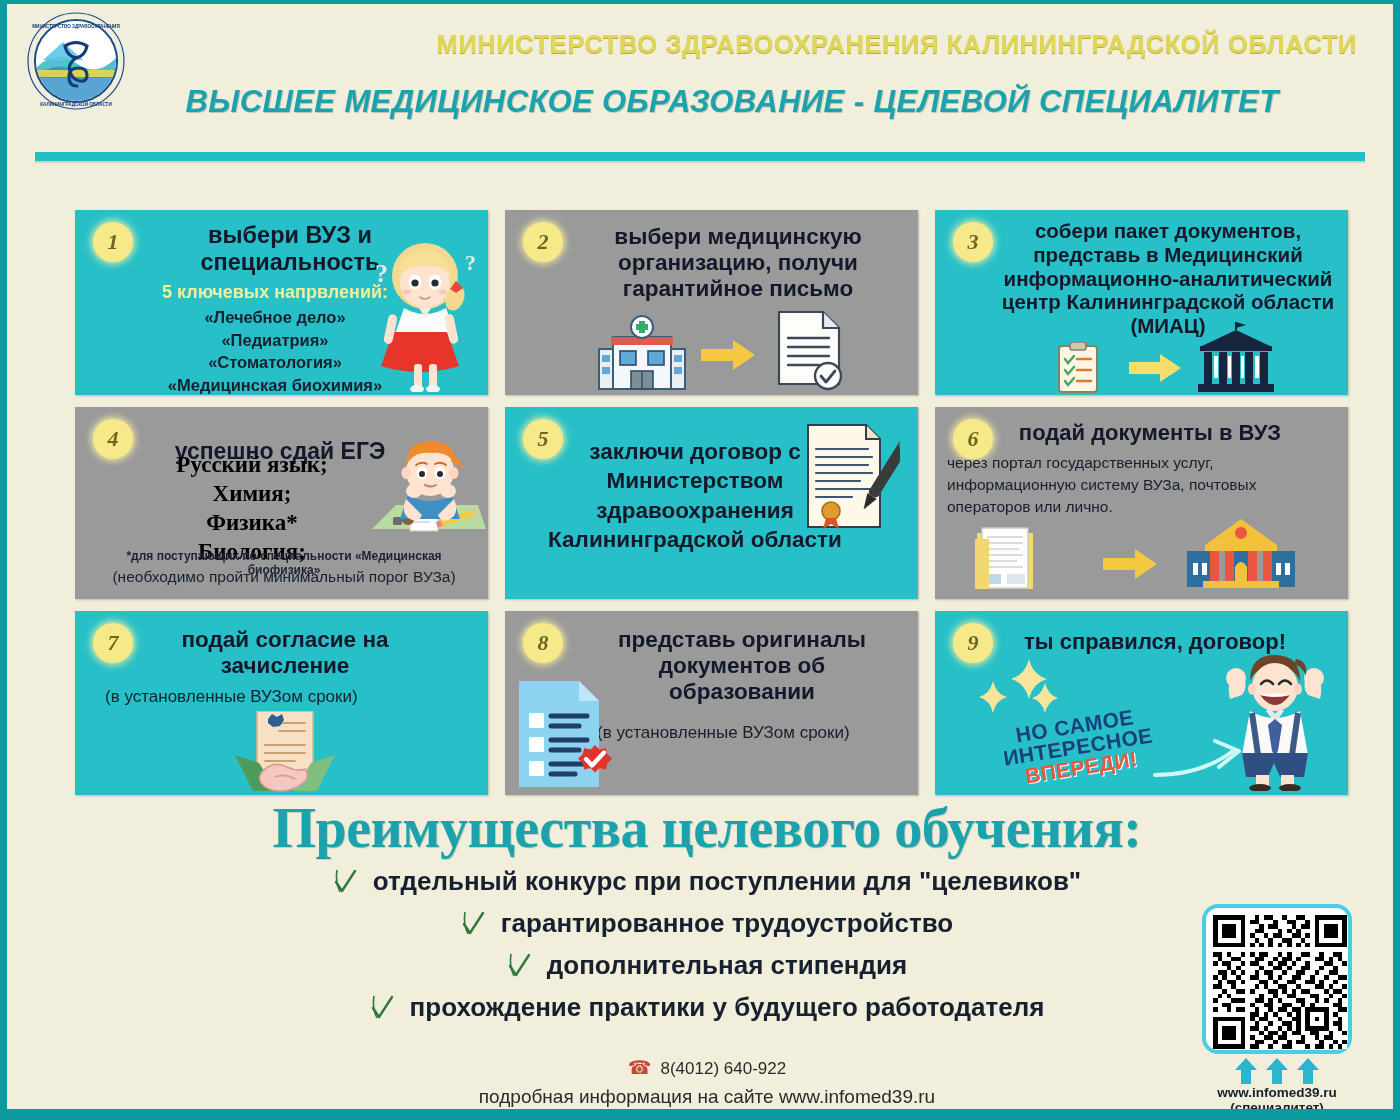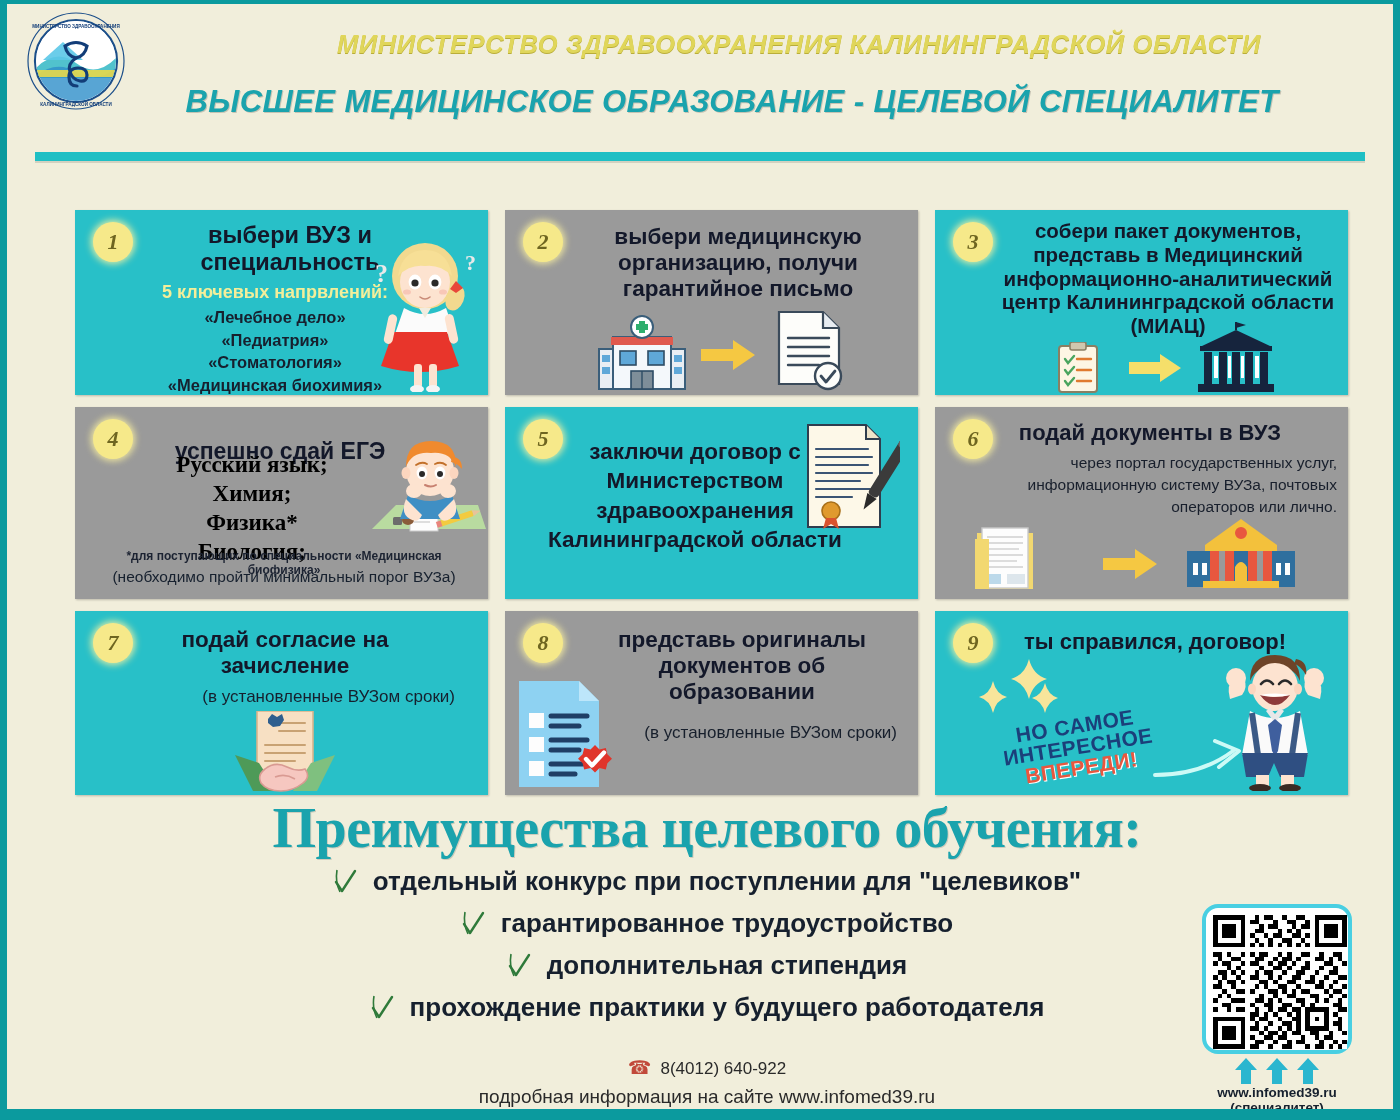--- a/index.html
+++ b/index.html
@@ -20,22 +20,22 @@
     overflow:hidden;
   }
 
   
   #header{position:relative;height:145px;}
   #logo{
     position:absolute;left:16px;top:4px;width:106px;height:106px;
   }
   #ministry-title{
     position:absolute;left:330px;top:26px;width:1020px;
-    text-align:left;
-    font-size:25.5px;font-weight:bold;font-style:italic;
+    text-align:right;
+    font-size:25.5px;font-weight:bold;
     letter-spacing:.6px;
     color:#e0d65a;
     text-shadow:0 1px 0 #b9ad3a;
     font-family:"Liberation Sans", sans-serif;
   }
   #main-title{
     position:absolute;left:100px;top:80px;width:1250px;
     text-align:center;
     font-size:31px;font-weight:bold;font-style:italic;
     letter-spacing:.4px;
@@ -76,21 +76,21 @@
     box-shadow:0 0 7px 2px rgba(255,245,160,.85);
     display:flex;align-items:center;justify-content:center;
     font-size:22px;font-weight:bold;font-style:italic;
     color:#6e6520;
     font-family:"Liberation Serif", serif;
   }
   .ctitle{
     position:absolute;font-weight:bold;color:#13182a;
     line-height:1.16;text-align:center;
   }
-  .csub{position:absolute;text-align:right;line-height:1.2;}
+  .csub{position:absolute;text-align:left;line-height:1.2;}
   .ill{position:absolute;}
 
   
   #c1 .ctitle{left:90px;top:12px;width:250px;font-size:23.5px;}
   #c1 .lead{
     position:absolute;left:40px;top:72px;width:320px;text-align:center;
     font-size:18px;font-weight:bold;color:#f3ee9a;
   }
   #c1 .spec{
     position:absolute;left:30px;top:96px;width:340px;text-align:center;

